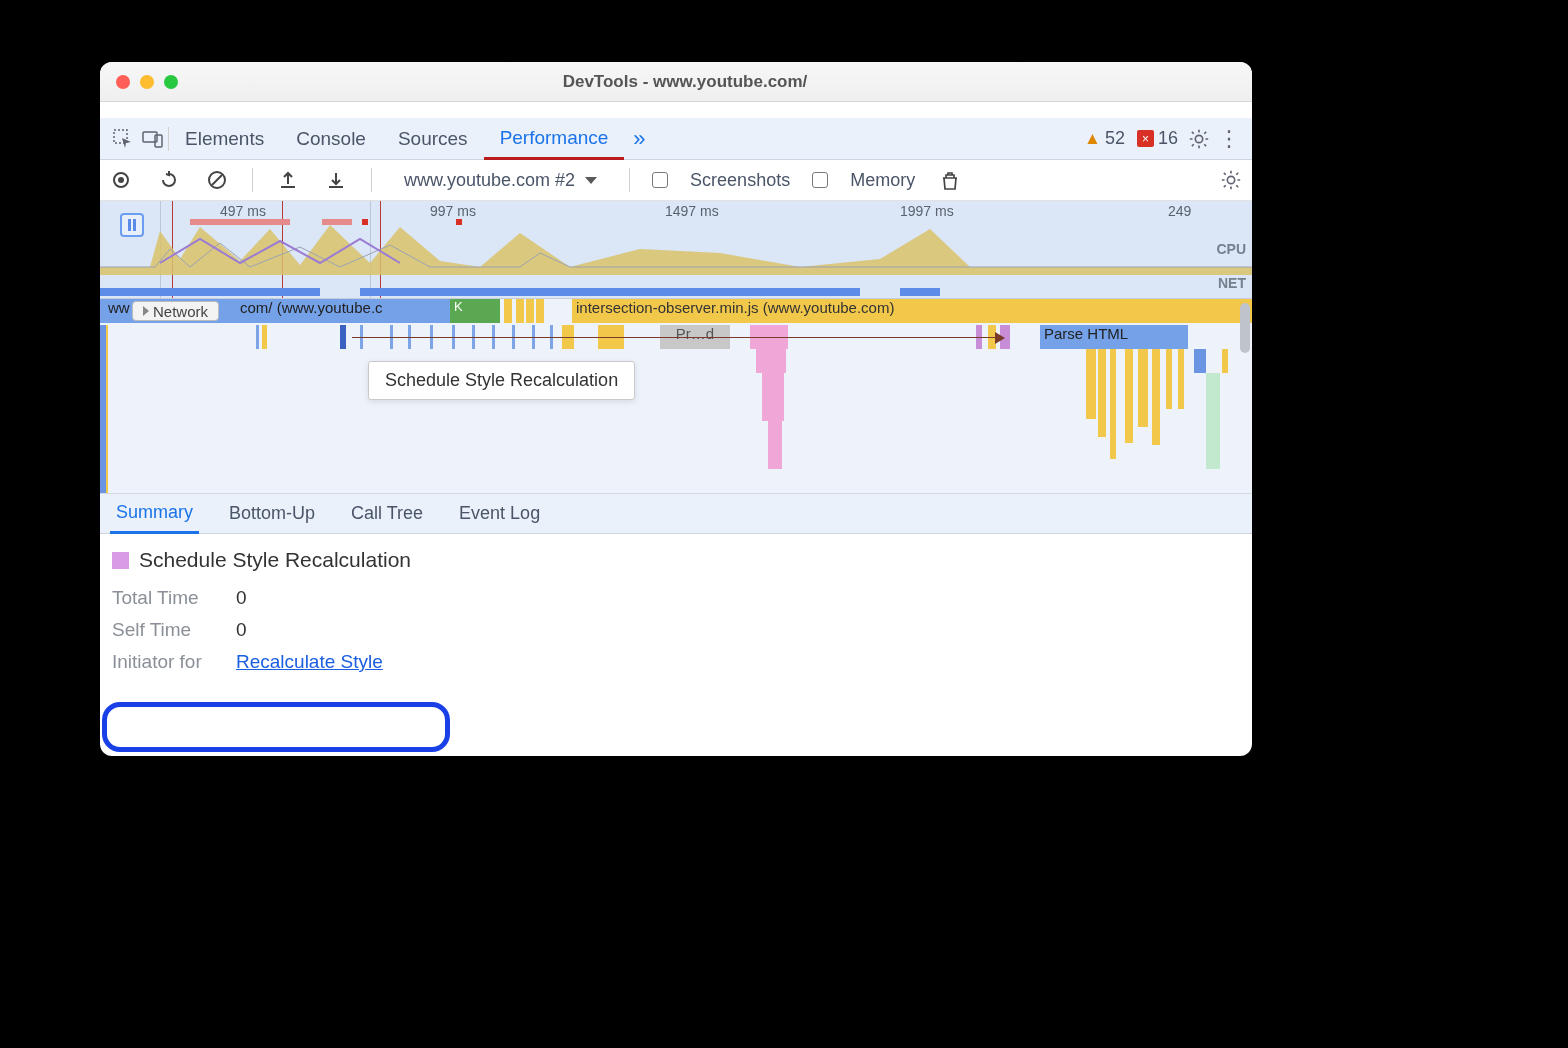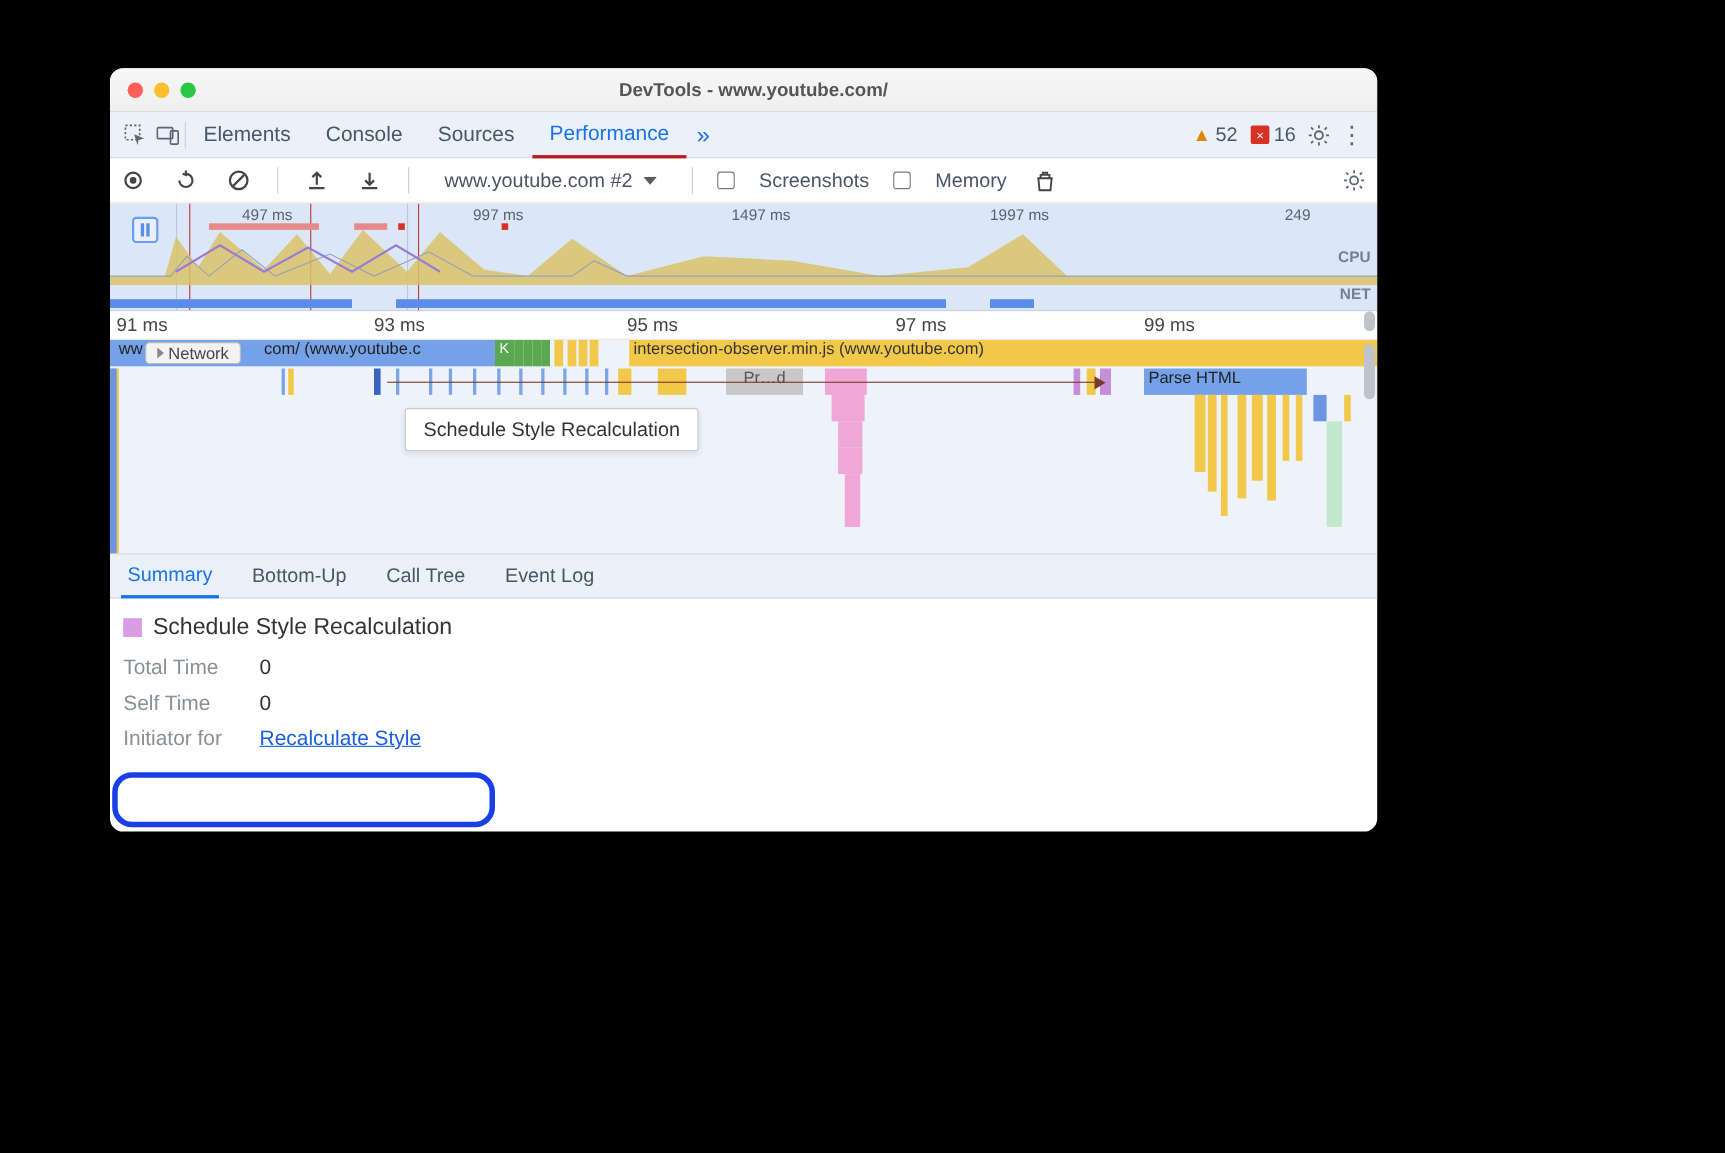--- a/index.html
+++ b/index.html
@@ -12,21 +12,21 @@
 }
 
 
 .titlebar { height: 40px; background: linear-gradient(#f7f7f8,#efefef); border-bottom:1px solid #d7d7d9; display:flex; align-items:center; }
 .traffic { display:flex; gap:10px; margin-left:16px; }
 .dot { width:14px; height:14px; border-radius:50%; }
 .dot.r{background:#ff5f57} .dot.y{background:#febc2e} .dot.g{background:#28c840}
 .title { flex:1; text-align:center; font-size:17px; font-weight:600; color:#555; padding-right:60px; }
 
 
-.maintabs { height:42px; background:#eaf1fb; border-bottom:1px solid #cdd5e2; display:flex; align-items:center; padding:0 8px; font-size:19px; color:#4a5568; }
+.maintabs { height:42px; background:#eaf1fb; border-bottom:1px solid #cdd5e2; display:flex; align-items:center; padding:0 8px; font-size:19px; color:#4a5568;margin-top:16px; }
 .icon-btn { width:30px; height:30px; display:inline-flex; align-items:center; justify-content:center; color:#5f6470; }
 .tab { padding:0 16px; height:42px; display:flex; align-items:center; cursor:pointer; }
 .tab.active { color:#1a73e8; border-bottom:3px solid #b91c1c; margin-bottom:-1px; }
 .spacer{flex:1}
 .badge { display:flex; align-items:center; gap:4px; margin:0 6px; font-size:18px; }
 .warn-tri{color:#e08700;font-size:17px}
 .err-sq{width:17px;height:17px;background:#d93025;color:#fff;font-size:12px;display:inline-flex;align-items:center;justify-content:center;border-radius:2px}
 
 
 .toolbar { height:41px; background:#fff; border-bottom:1px solid #e2e2e2; display:flex; align-items:center; padding:0 8px; gap:22px; font-size:18px; color:#4a5568; }
@@ -222,28 +222,20 @@
     <div class="ov-net">
       <div style="position:absolute;left:0;width:100px;height:8px;background:#5b8ce8"></div>
       <div style="position:absolute;left:100px;width:120px;height:8px;background:#5b8ce8"></div>
       <div style="position:absolute;left:260px;width:500px;height:8px;background:#5b8ce8"></div>
       <div style="position:absolute;left:800px;width:40px;height:8px;background:#5b8ce8"></div>
     </div>
     <span class="ov-label" style="top:40px">CPU</span>
     <span class="ov-label" style="top:74px">NET</span>
   </div>
 
-  <div class="detail-ruler">
-    <span class="dr-tick" style="left:6px">91 ms</span>
-    <span class="dr-tick" style="left:240px">93 ms</span>
-    <span class="dr-tick" style="left:470px">95 ms</span>
-    <span class="dr-tick" style="left:714px">97 ms</span>
-    <span class="dr-tick" style="left:940px">99 ms</span>
-    <div class="scroll-thumb" style="top:0;height:18px"></div>
-  </div>
 
   <div class="flame">
     <div class="row1">
       <div class="seg blue" style="left:0;width:350px">
         <span style="padding-left:4px">ww</span>
         <span style="position:absolute;left:140px">com/ (www.youtube.c</span>
       </div>
       <div class="netbadge">
         <span class="tri"></span>
         <span>Network</span>

